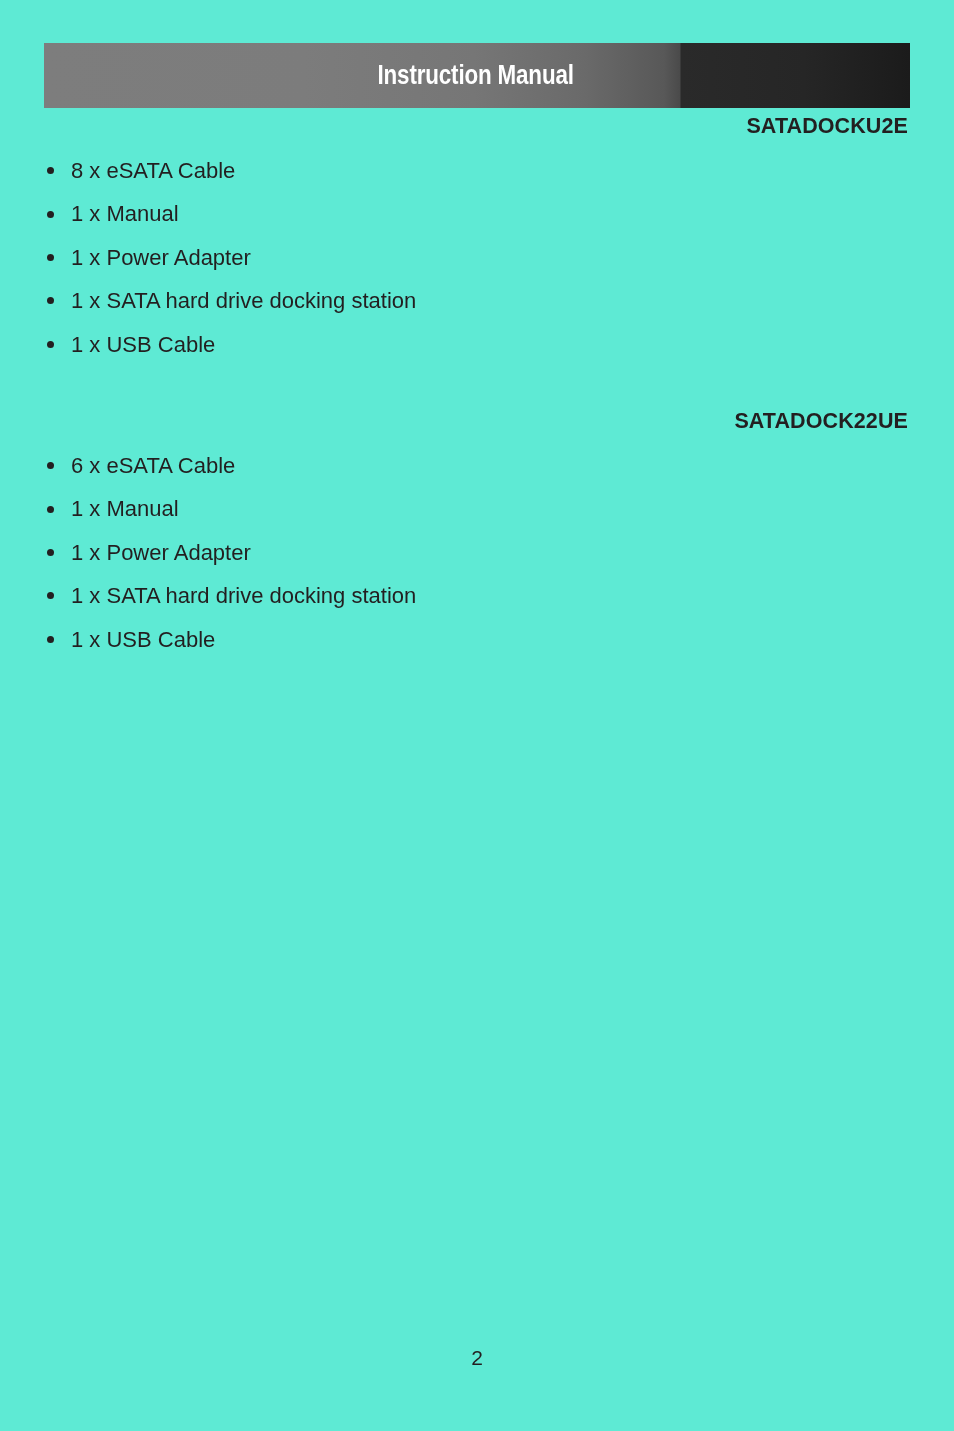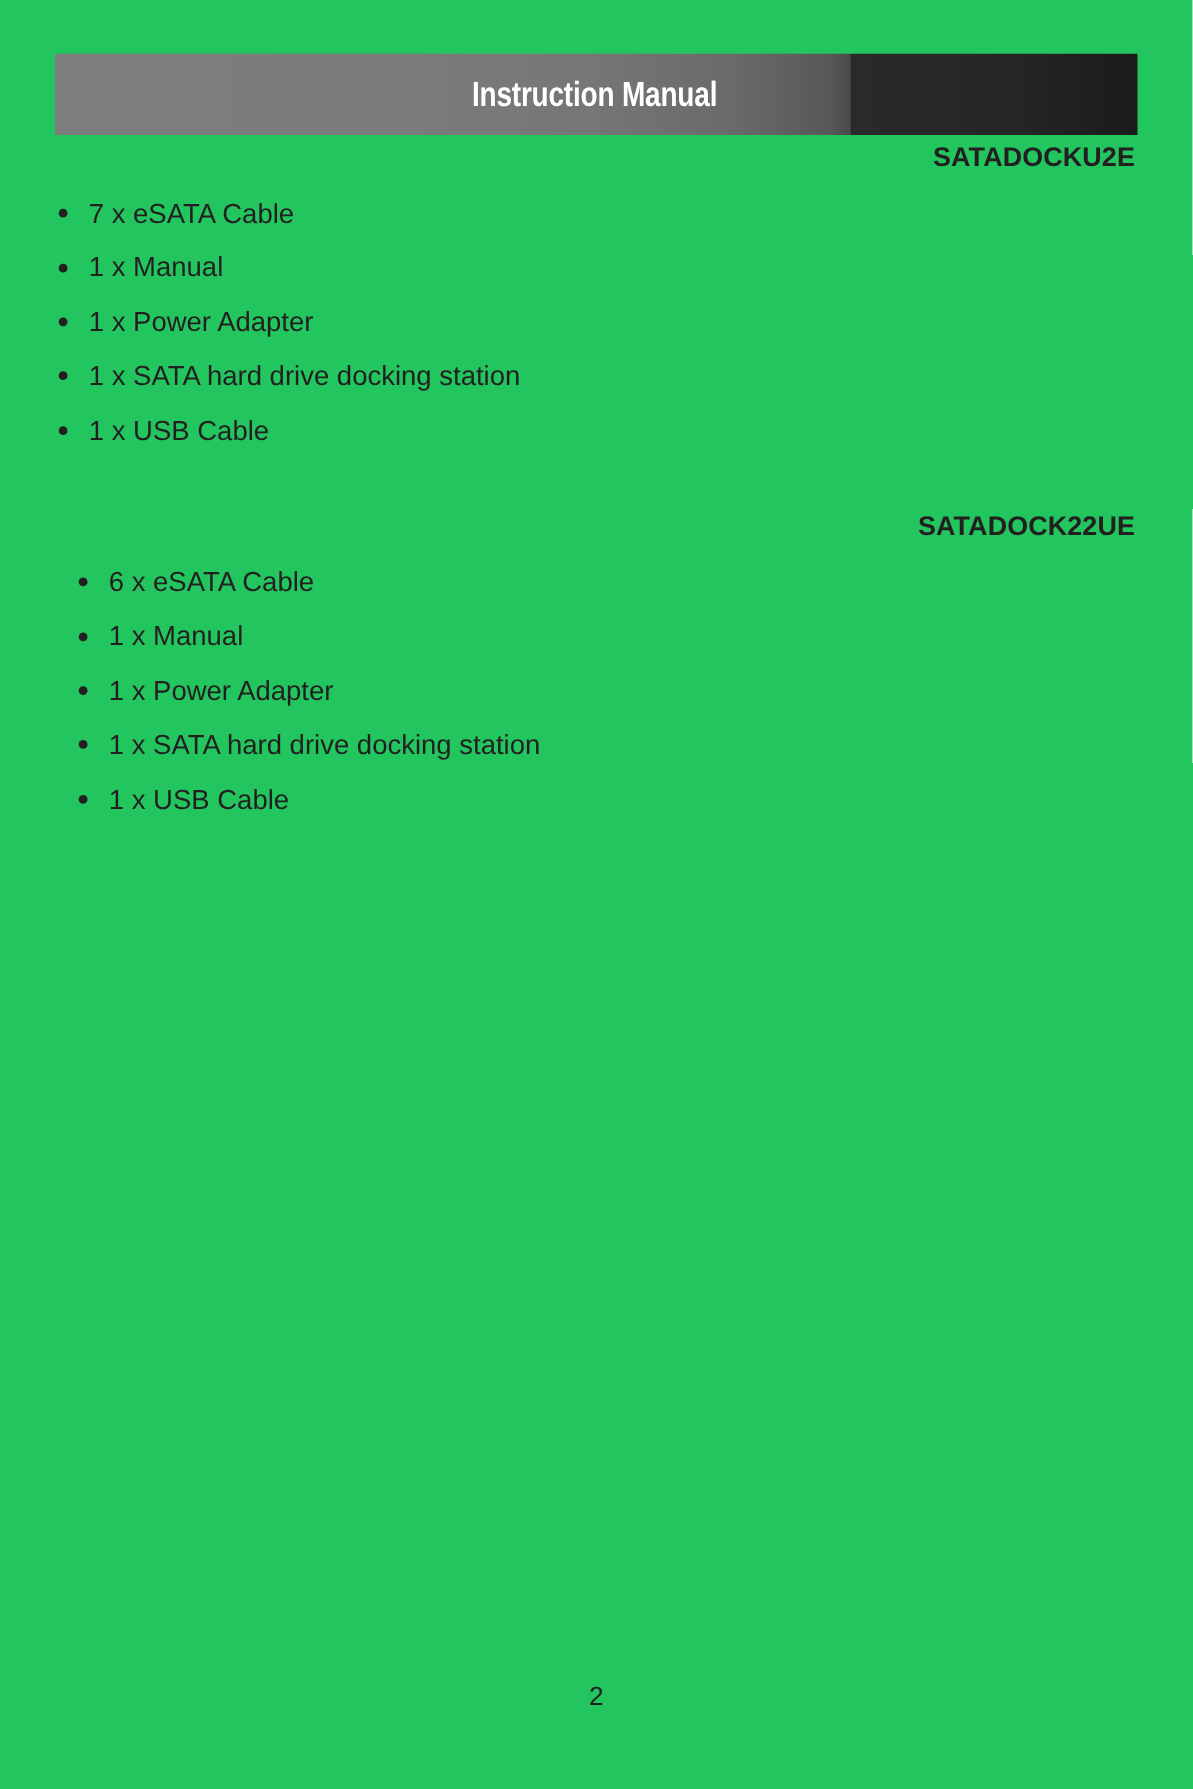--- a/index.html
+++ b/index.html
@@ -14,21 +14,21 @@
     position: relative;
     font-family: "Liberation Sans", sans-serif;
     color: #231f20;
     overflow: hidden;
   }
 
   
   .page {
     position: absolute;
     inset: 0;
-    background: #22c55e;
+    background: #5eead4;
     text-decoration: underline;
   }
 
   
   .header-banner {
     position: absolute;
     left: 44px;
     top: 43px;
     width: 866px;
     height: 65px;
@@ -72,21 +72,20 @@
     left: 46px;
     top: 112px;
     width: 862px;
   }
 
   .section {
     margin: 0;
   }
   .section + .section {
     margin-top: 41px;
-    margin-left: 16px;
   }
 
   .section-heading {
     font-size: 21.5px;
     font-weight: 700;
     letter-spacing: 0.1px;
     color: #231f20;
     margin: 0 0 9px 0;
     line-height: 28px;
     text-align: right;
@@ -142,21 +141,21 @@
     <div class="header-title"><span>Instruction Manual</span></div>
   </div>
 
   <div class="content">
 
     <div class="section">
       <h2 class="section-heading">SATADOCKU2E</h2>
       <ul class="items">
         <li>
           <span class="bullet"></span>
-          <span class="item-text">7 x eSATA Cable</span>
+          <span class="item-text">8 x eSATA Cable</span>
         </li>
         <li>
           <span class="bullet"></span>
           <span class="item-text">1 x Manual</span>
         </li>
         <li>
           <span class="bullet"></span>
           <span class="item-text">1 x Power Adapter</span>
         </li>
         <li>

